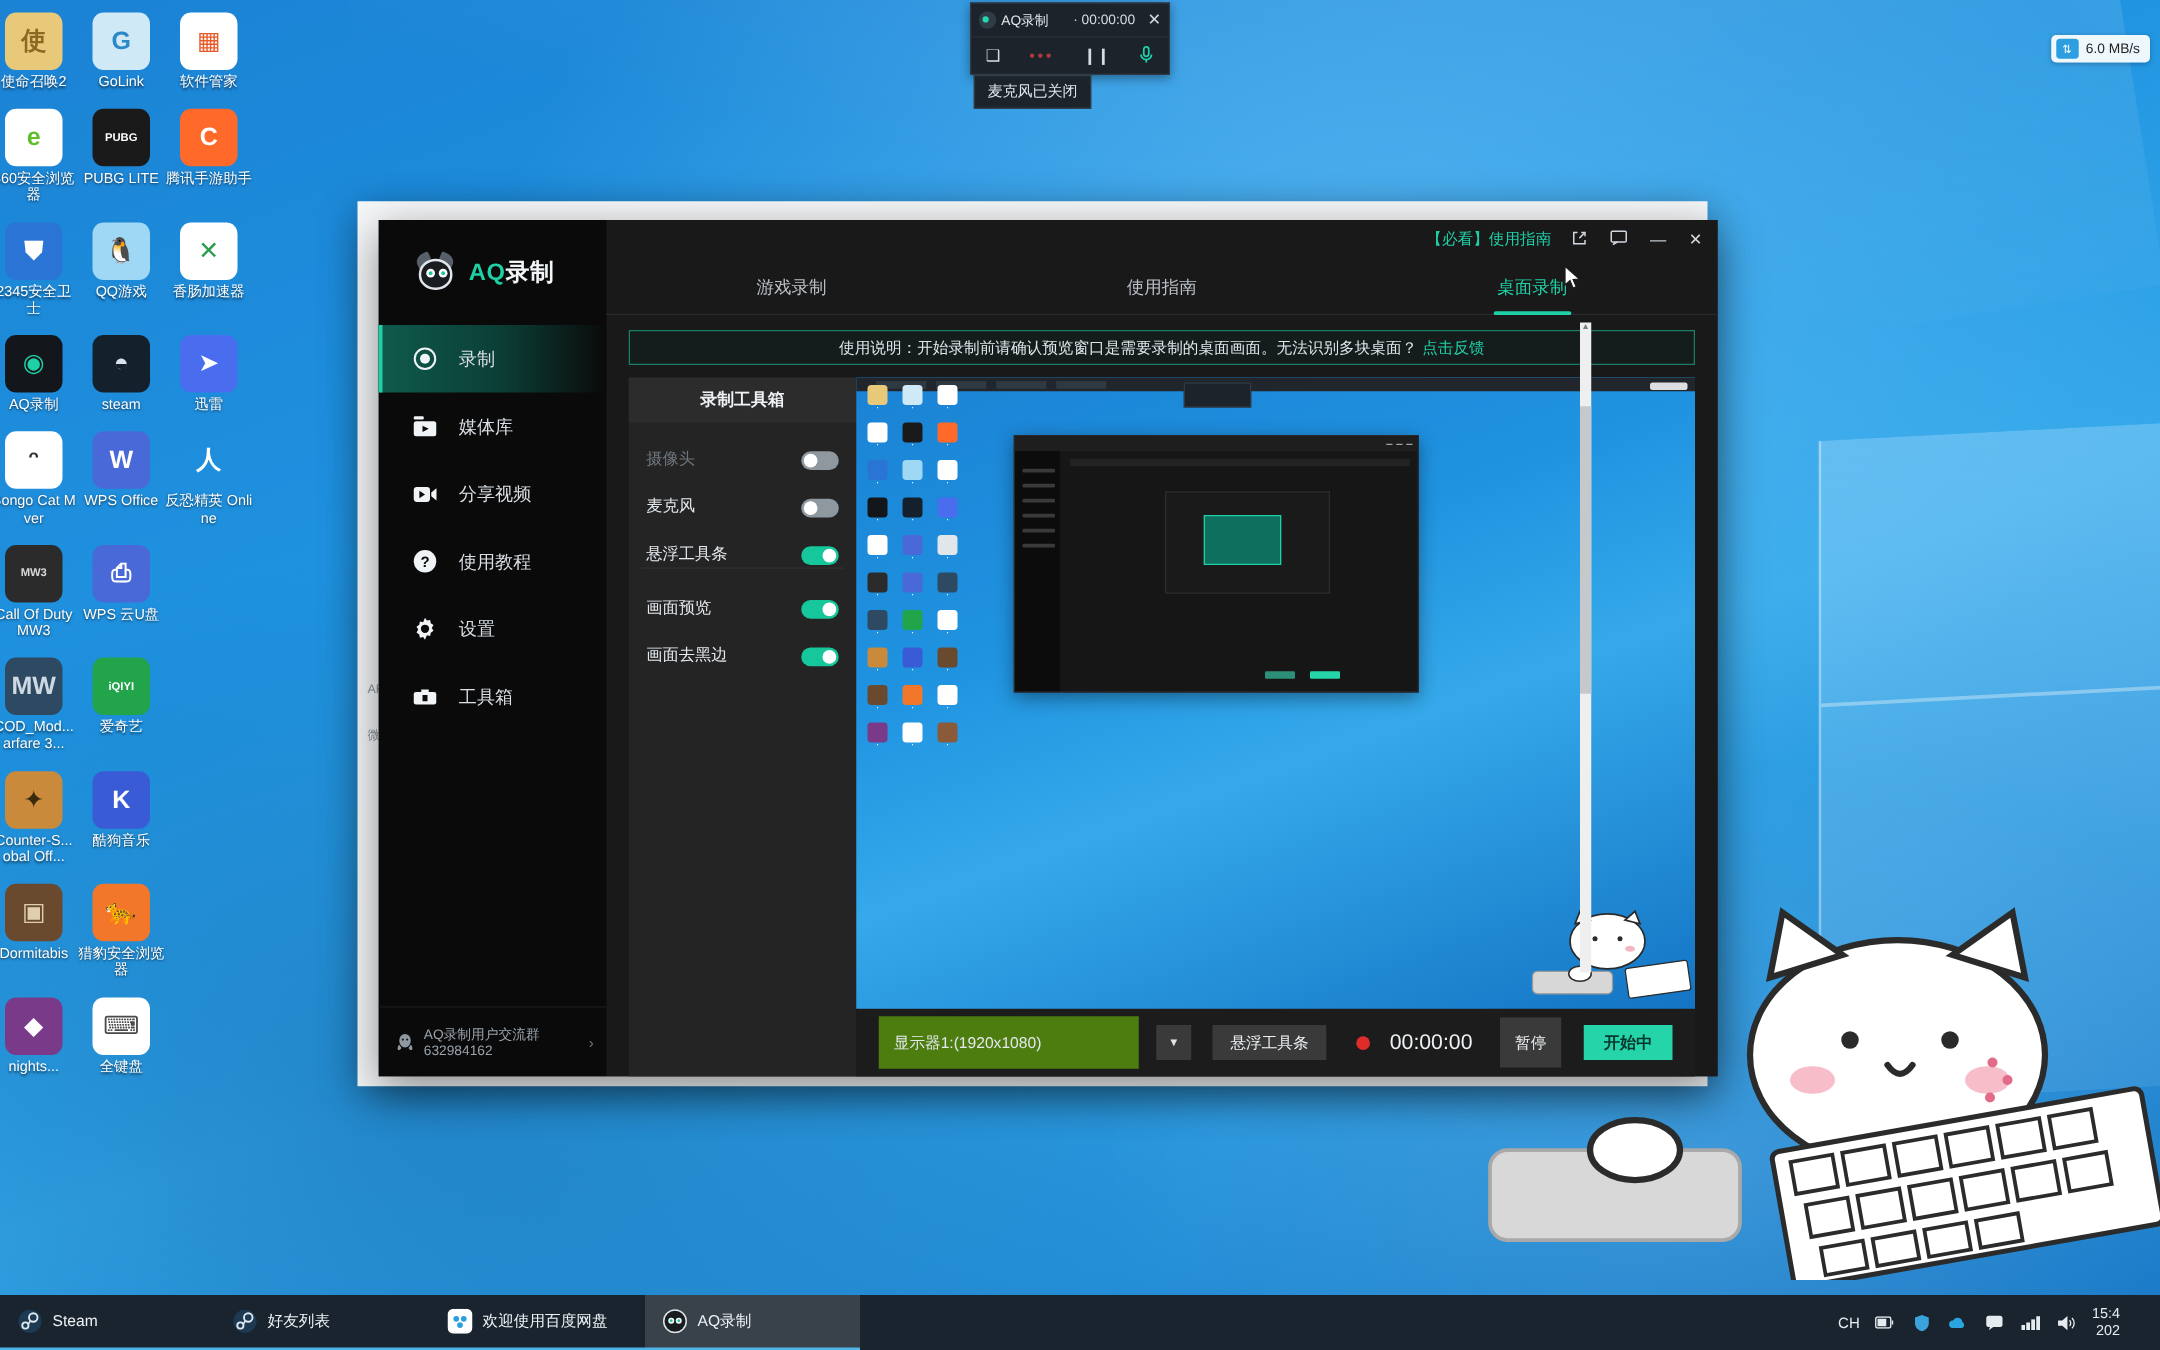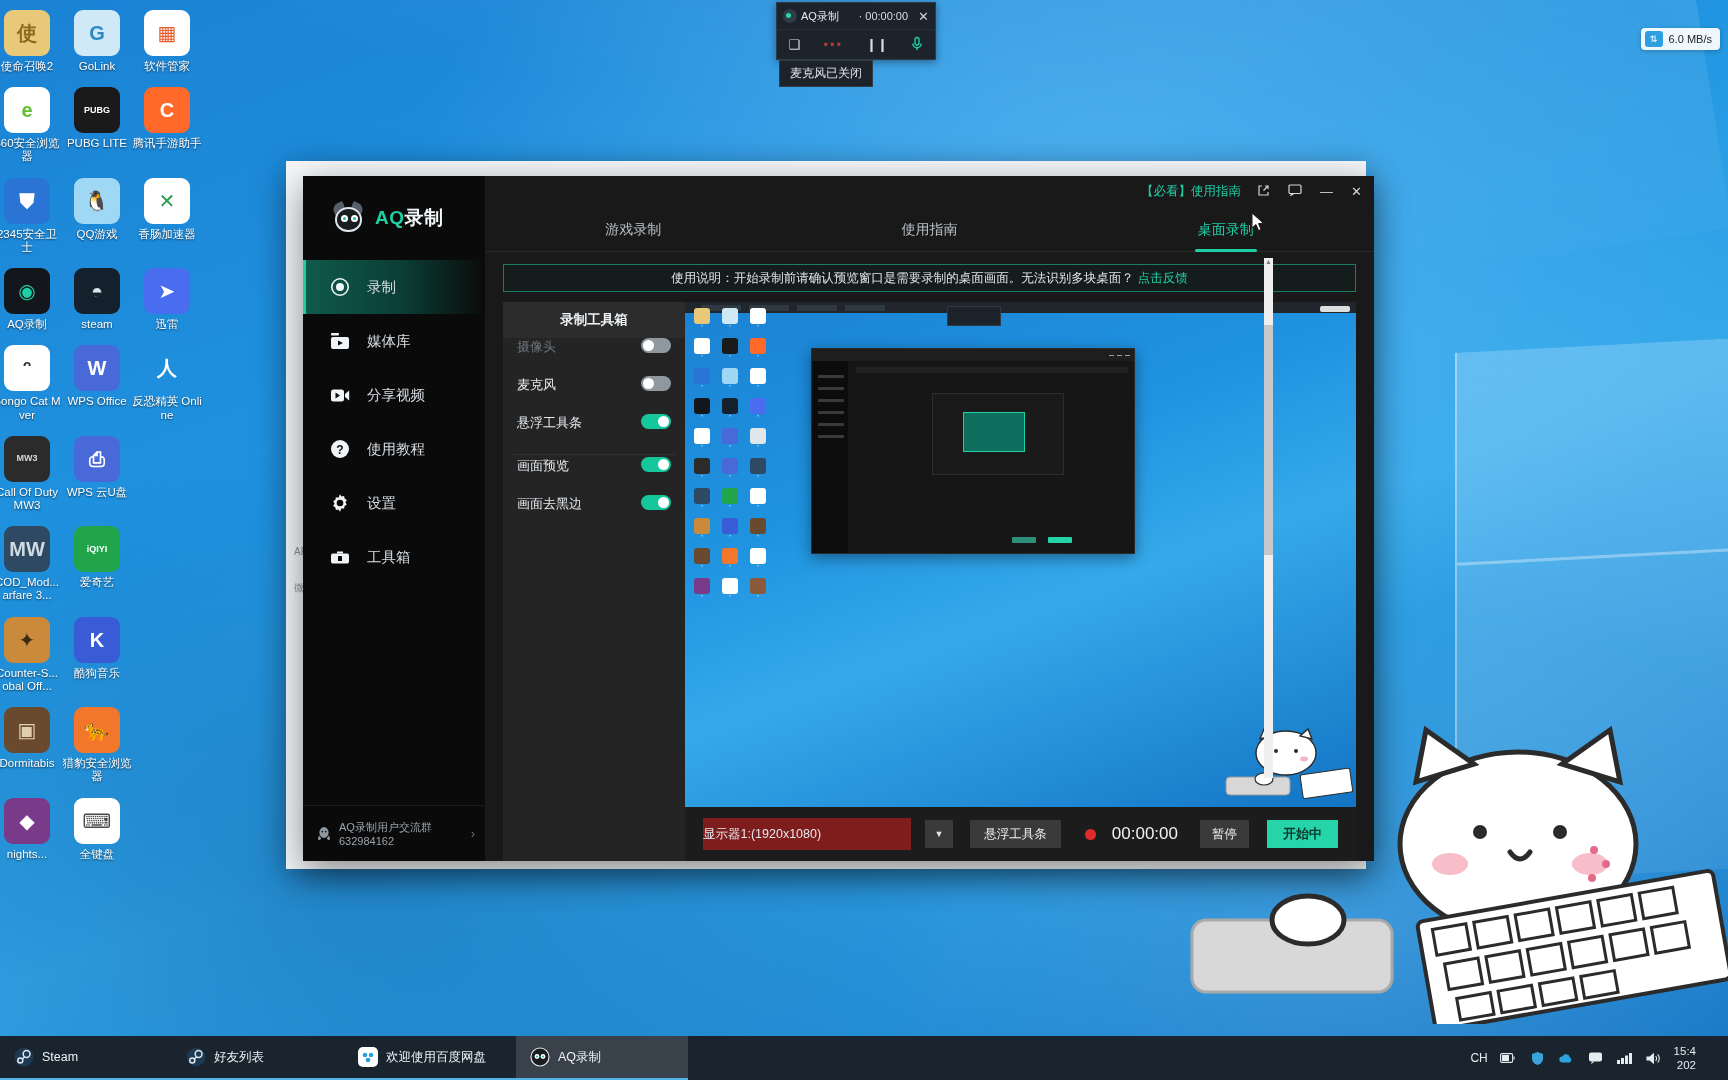--- a/index.html
+++ b/index.html
@@ -245,21 +245,21 @@
   
   #toolbox {
     width: 182px; flex: 0 0 auto; background: #242424;
     display: flex; flex-direction: column;
   }
   #toolbox .tb-title {
     height: 36px; background: #2c2c2c; display: flex; align-items: center;
     justify-content: center; font-size: 13.5px; color: #eef2f5; font-weight: bold;
   }
   .tb-row {
-    height: 38px; display: flex; align-items: flex-start; justify-content: space-between;
+    height: 38px; display: flex; align-items: flex-end; justify-content: space-between;
     padding: 0 14px 0 14px; font-size: 13px; color: #e4e9ee; font-family: Liberation Serif, serif;
   }
   .tb-row.dim { color: #6e757c; }
   .tb-sep { height: 1px; background: #313131; margin: 2px 10px; }
   .switch {
     width: 30px; height: 15px; border-radius: 8px; background: #8f989f;
     position: relative; cursor: pointer; flex: 0 0 auto;
   }
   .switch.on { background: #16c79c; }
   .switch .knob {
@@ -316,37 +316,37 @@
   #preview .pv-float {
     position: absolute; left: 262px; top: 4px; width: 54px; height: 20px;
     background: #1d232b; border: 1px solid #2e3a46;
   }
 
   #aq-controls {
     height: 54px; display: flex; align-items: center; gap: 10px;
     padding: 0 18px; background: #1c1c1c;
   }
   #monitor-select {
-    width: 208px; height: 32px; background: #7f1d1d; display: flex; align-items: center;
-    font-size: 12.5px; color: #e4e9ee; cursor: pointer;
+    width: 208px; height: 42px; background: #4d7c0f; display: flex; align-items: center;
+    font-size: 12.5px; color: #e4e9ee; padding-left: 12px; cursor: pointer;
   }
   #monitor-caret {
     width: 28px; height: 28px; background: #3a3a3a; margin-left: 4px;
     display: flex; align-items: center; justify-content: center;
     font-size: 9px; color: #dfe5ea; cursor: pointer;
   }
   #auto-end {
     margin-left: auto;
     height: 28px; padding: 0 14px; background: #3a3a3a; color: #eef2f5;
     font-size: 12.5px; display: flex; align-items: center; cursor: pointer;
   }
   #rec-dot { width: 11px; height: 11px; border-radius: 50%; background: #e02b2b; margin-left: 14px; }
   #rec-time { font-size: 17px; color: #eef2f5; margin-left: 6px; }
   #pause-btn {
-    height: 28px; padding: 0 12px; background: #3a3a3a; color: #eef2f5;
+    height: 40px; padding: 0 12px; background: #3a3a3a; color: #eef2f5;
     font-size: 12.5px; display: flex; align-items: center; cursor: pointer; margin-left: 12px;
   }
   #start-btn {
     height: 28px; padding: 0 16px; background: #25d4a8; color: #08352c;
     font-size: 13px; font-weight: bold; display: flex; align-items: center;
     cursor: pointer; margin-left: 8px;
   }
 
   
   #side-scroll {

